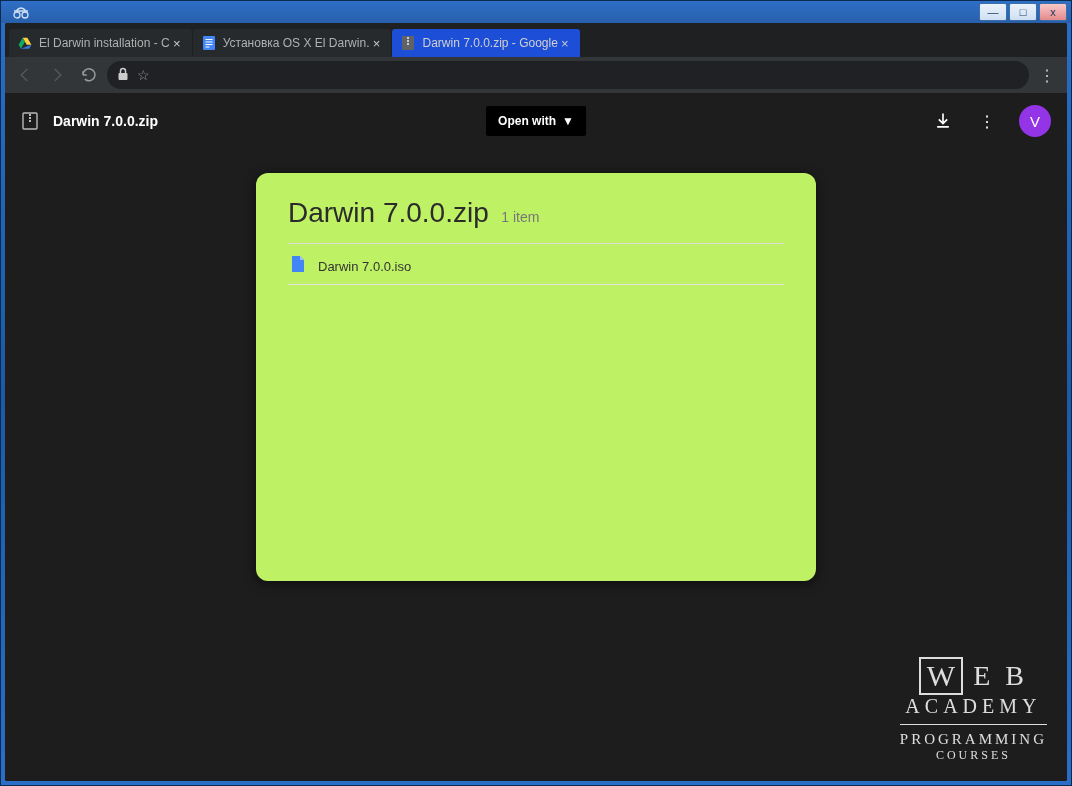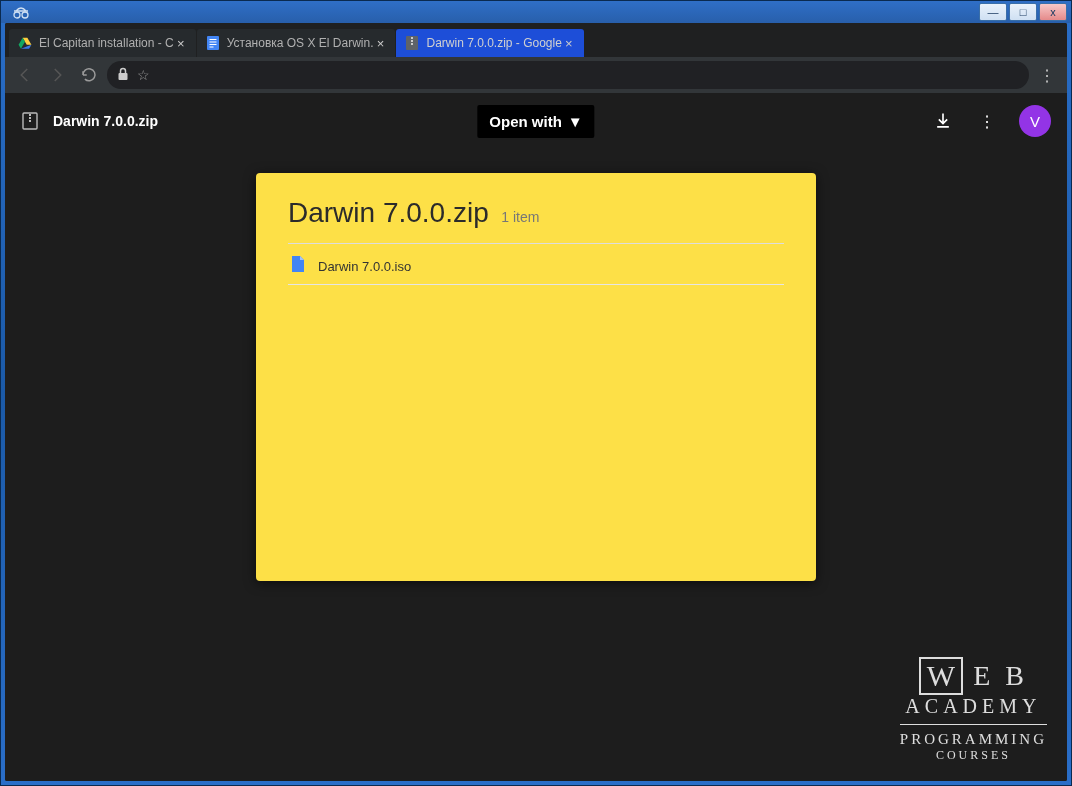--- a/index.html
+++ b/index.html
@@ -116,36 +116,36 @@
   .archive-icon { width:18px;height:18px;display:flex;align-items:center;justify-content:center;color:#bbb; }
   .filename { font-size:14px;font-weight:bold;color:#fff; }
   .vh-center {
     position:absolute;left:50%;transform:translateX(-50%);
   }
   .openwith {
     background:#000;
     color:#fff;
     border:none;
     padding:8px 12px;
-    font-size:15px;
+    font-size:12px;
     font-weight:bold;
     display:flex;align-items:flex-end;gap:6px;
     cursor:pointer;
     border-radius:2px;
   }
   .vh-right { margin-left:auto;display:flex;align-items:center;gap:20px; }
   .vh-icon { color:#fff;cursor:pointer;display:flex;align-items:center;justify-content:center;width:24px;height:24px; }
   .avatar { width:32px;height:32px;border-radius:50%;background:#9334e6;color:#fff;display:flex;align-items:center;justify-content:center;font-size:15px;cursor:pointer; }
 
   .card {
     position:absolute;
     top:80px; left:50%; transform:translateX(-50%);
     width:560px; height:408px;
-    background:#fde047;
-    border-radius:4px;
+    background:#bef264;
+    border-radius:12px;
     box-shadow:0 2px 12px rgba(0,0,0,0.6);
     padding:24px 32px;
   }
   .card h1 { font-size:28px;font-weight:400;color:#2b2b2b;display:inline; }
   .card .count { font-size:14px;color:#777;margin-left:8px; }
   .card hr { margin-top:14px;border:none;border-top:1px solid #ddd; }
   .file-row {
     display:flex;align-items:flex-end;gap:12px;
     padding:10px 2px;
     border-bottom:1px solid #e5e5e5;
@@ -194,21 +194,21 @@
 
   <div class="tabstrip">
     <div class="tab inactive">
       <span class="favicon">
         <svg width="14" height="14" viewBox="0 0 24 24">
             <polygon points="8,3 16,3 23,15 15,15" fill="#ffcf3f"></polygon>
             <polygon points="1,15 8,3 12,10 5,22" fill="#11a861"></polygon>
             <polygon points="5,22 23,15 19,22" fill="#3777e3"></polygon>
           </svg>
       </span>
-      <span class="title">El Capitan installation - C</span>
+      <span class="title">El Darwin installation - C</span>
       <span class="close">×</span>
     </div>
     <div class="tab inactive">
       <span class="favicon">
         <svg width="12" height="14" viewBox="0 0 12 14">
             <rect width="12" height="14" rx="1" fill="#4285f4"></rect>
             <rect x="2.5" y="3" width="7" height="1" fill="#fff"></rect>
             <rect x="2.5" y="5.5" width="7" height="1" fill="#fff"></rect>
             <rect x="2.5" y="8" width="7" height="1" fill="#fff"></rect>
             <rect x="2.5" y="10.5" width="4" height="1" fill="#fff"></rect>

